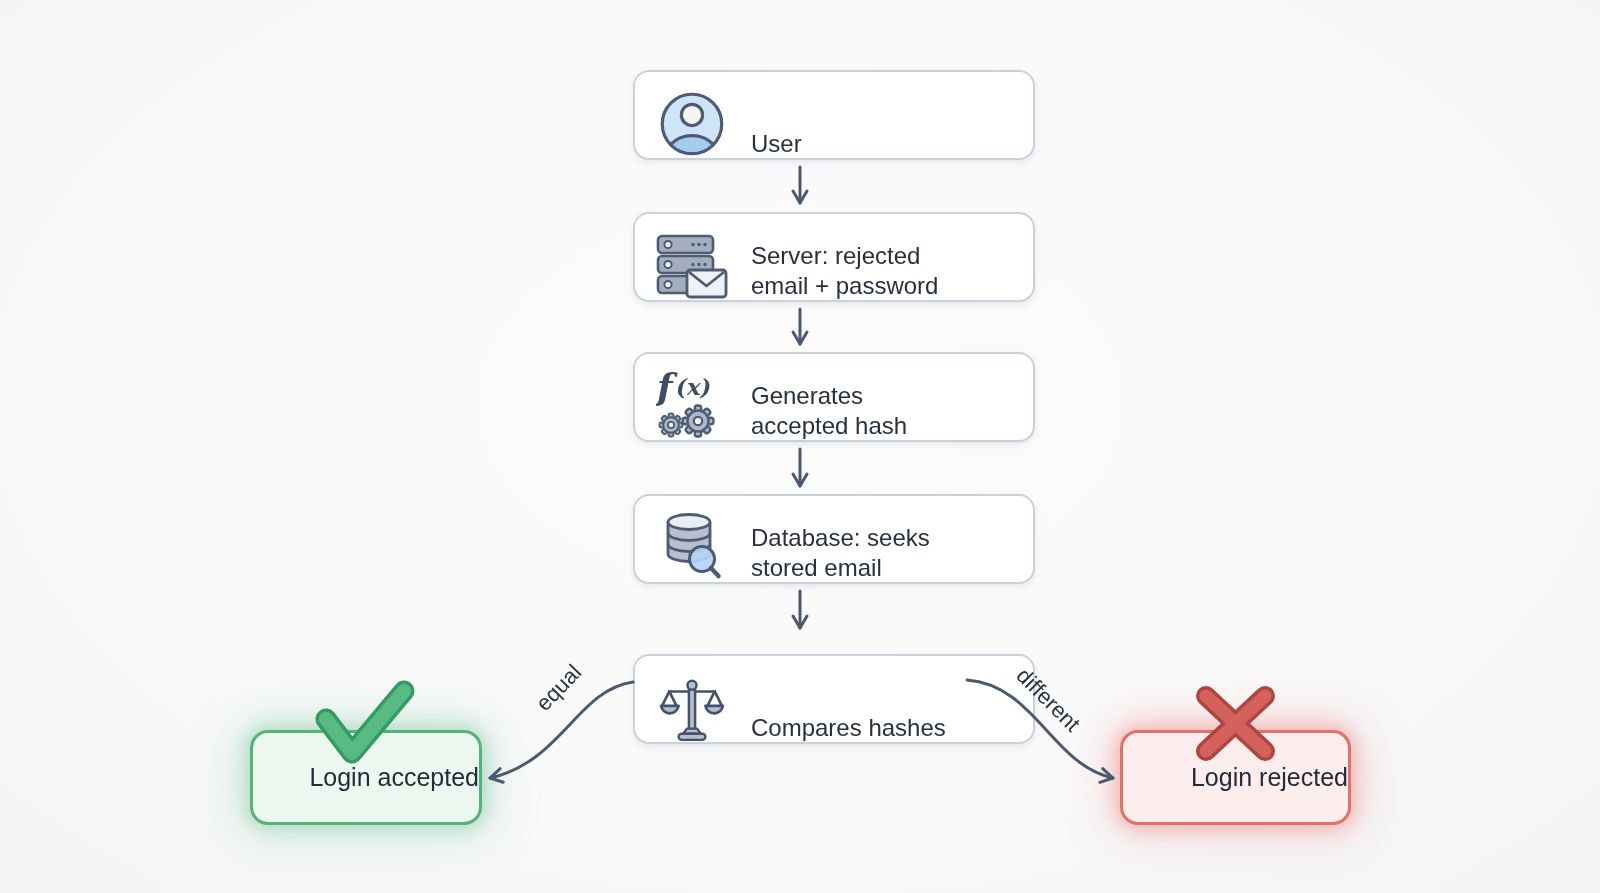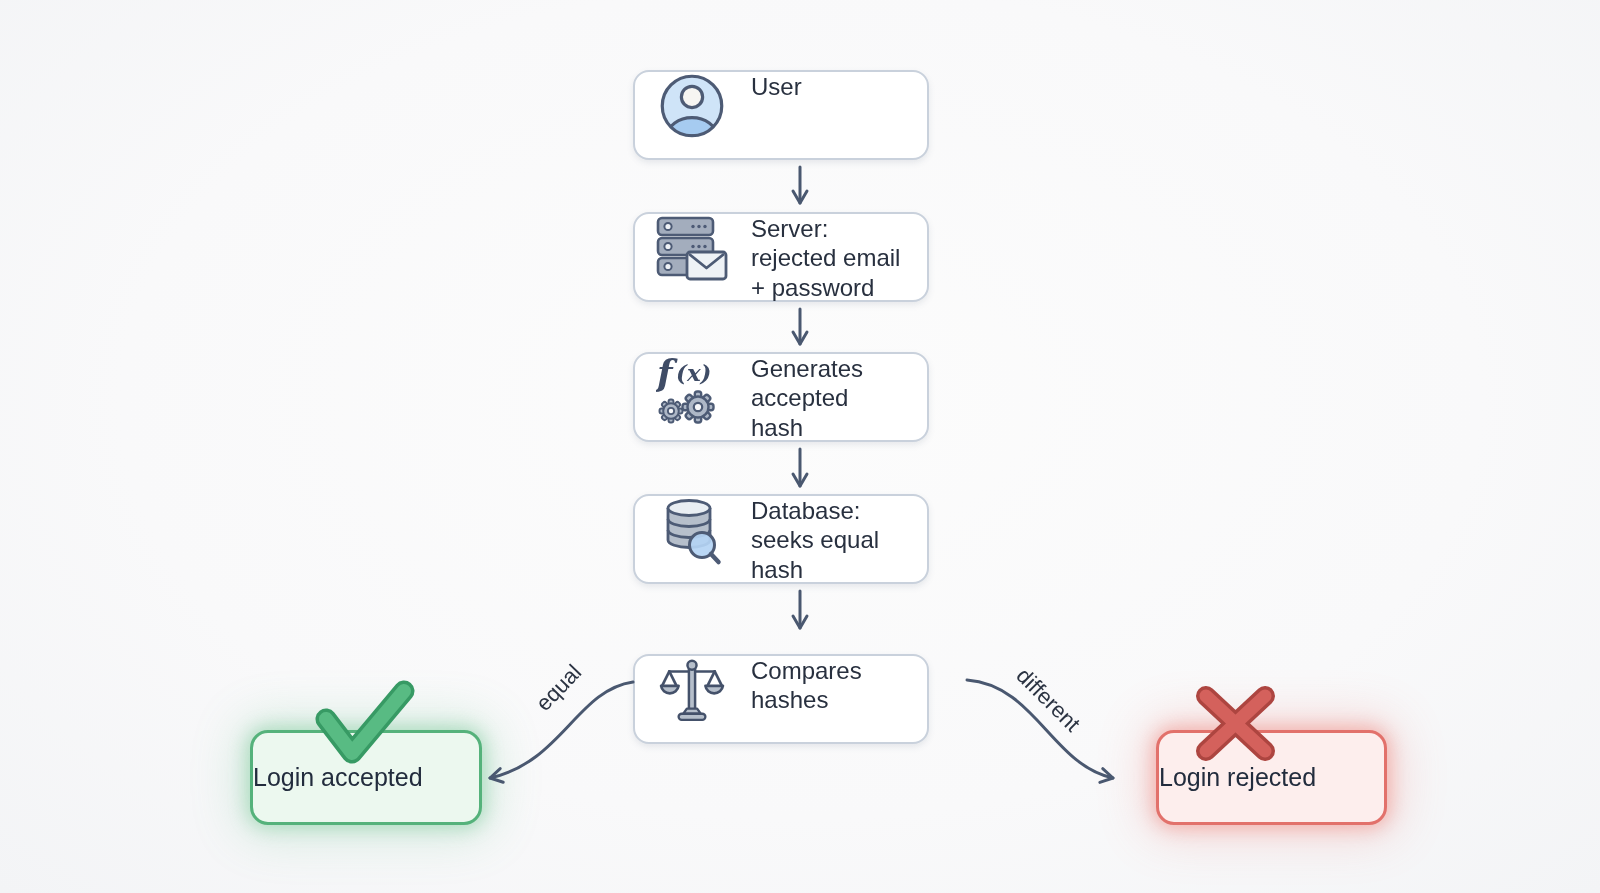--- a/index.html
+++ b/index.html
@@ -5,51 +5,50 @@
   html,body{margin:0;padding:0;background:#f6f7f8;}
   .canvas{
     position:relative;
     width:1600px;height:893px;
     background:radial-gradient(ellipse at 50% 45%, #fcfcfc 0%, #f9f9fa 60%, #f3f4f6 100%);
     font-family:"Liberation Sans", sans-serif;
     overflow:hidden;
   }
   .node{
     position:absolute;
-    left:633px;width:296px;height:90px;
+    left:633px;width:402px;height:90px;
     background:#ffffff;
     border:2px solid #c9d1dc;
     border-radius:16px;
     box-shadow:0 3px 6px rgba(90,105,130,.13);
-    display:flex;align-items:flex-start;
+    display:flex;align-items:flex-end;
     padding:0 20px;box-sizing:border-box;
     z-index:2;
   }
   .node .icon{flex:0 0 74px;display:flex;align-items:center;justify-content:center;}
   .node .label{
     margin-left:22px;max-width:215px;
     font-size:24px;line-height:1.22;color:#28303f;
   }
   .outcome{
     position:absolute;top:730px;height:95px;
     border-radius:18px;
-    display:flex;align-items:center;justify-content:flex-start;
+    display:flex;align-items:center;justify-content:flex-end;
     box-sizing:border-box;z-index:2;
   }
   .outcome .label{font-size:25px;color:#222c3d;}
   .outcome.accepted{
     left:250px;width:232px;
     background:#ecf8ef;border:3px solid #55b27b;
     box-shadow:0 0 18px 3px rgba(92,190,130,.40), 0 0 48px 12px rgba(92,190,130,.22);
   }
   .outcome.rejected{
     left:1120px;width:231px;
     background:#fdeeed;border:3px solid #e2716b;
     box-shadow:0 0 18px 3px rgba(236,104,94,.40), 0 0 48px 12px rgba(236,104,94,.22);
-    margin-left:36px;
   }
   .overlay{position:absolute;left:0;top:0;width:1600px;height:893px;z-index:4;pointer-events:none;}
   .edge-label{
     position:absolute;font-size:22px;color:#2b3342;z-index:5;white-space:nowrap;
   }
   .edge-label.equal{left:559px;top:688px;transform:translate(-50%,-50%) rotate(-46deg);}
   .edge-label.different{left:1048px;top:700px;transform:translate(-50%,-50%) rotate(45deg);}
 </style>
 </head>
 <body>
@@ -135,21 +134,21 @@
     <span class="icon">
       <svg width="66" height="72" viewBox="0 0 64 72">
         <path d="M8,12 V44 A21,7.5 0 0 0 50,44 V12" fill="#b6bfcb" stroke="#4d5b75" stroke-width="2.8"></path>
         <path d="M8,23 A21,7.5 0 0 0 50,23" fill="none" stroke="#4d5b75" stroke-width="2.8"></path>
         <path d="M8,34 A21,7.5 0 0 0 50,34" fill="none" stroke="#4d5b75" stroke-width="2.8"></path>
         <ellipse cx="29" cy="12" rx="21" ry="7.5" fill="#e9eef3" stroke="#4d5b75" stroke-width="2.8"></ellipse>
         <circle cx="42" cy="49" r="12.5" fill="#b4d4f4" fill-opacity="0.92" stroke="#4d5b75" stroke-width="3"></circle>
         <line x1="51" y1="58" x2="58.5" y2="66" stroke="#4d5b75" stroke-width="4.5" stroke-linecap="round"></line>
       </svg>
     </span>
-    <span class="label">Database: seeks equal hash</span>
+    <span class="label">Database: seeks stored email</span>
   </div>
 
   <div class="node" style="top:654px">
     <span class="icon">
       <svg width="66" height="66" viewBox="0 0 64 64">
         <g stroke="#44516a" stroke-width="2.6" stroke-linecap="round">
           <line x1="10" y1="15" x2="54" y2="15"></line>
           <line x1="10" y1="15" x2="3" y2="29"></line>
           <line x1="10" y1="15" x2="17" y2="29"></line>
           <line x1="54" y1="15" x2="47" y2="29"></line>

